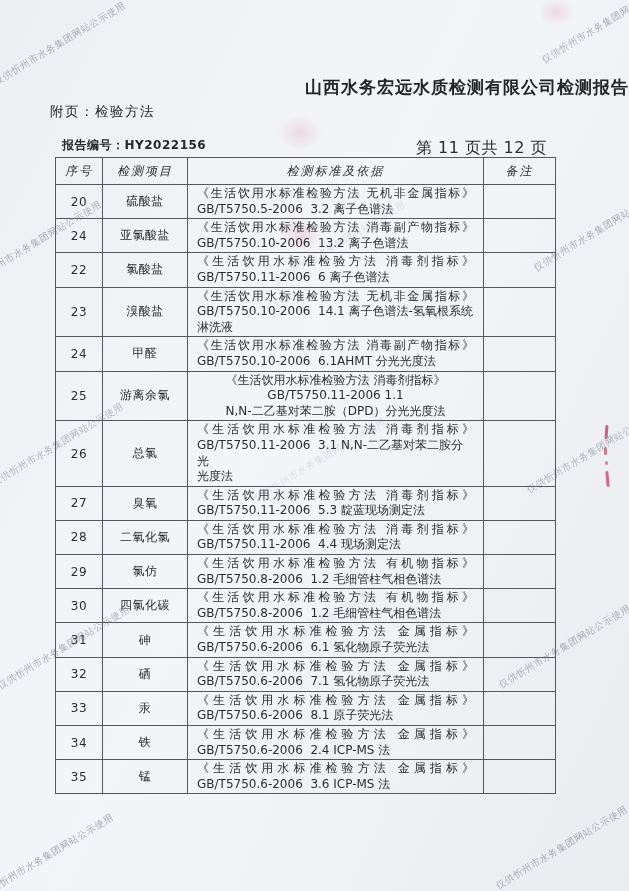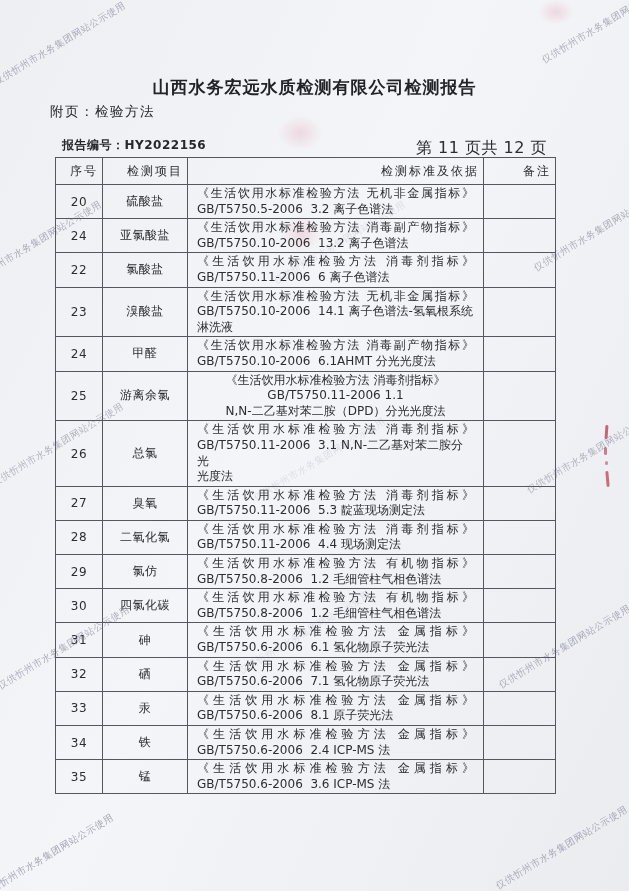--- a/index.html
+++ b/index.html
@@ -29,21 +29,21 @@
   
   .stain{position:absolute;z-index:1;border-radius:50%;
     background:radial-gradient(closest-side,rgba(216,120,145,.22),rgba(216,120,145,0) 70%);}
   .stain.a{left:268px;top:108px;width:64px;height:50px;}
   .stain.b{left:272px;top:208px;width:58px;height:52px;}
   .stain.c{left:530px;top:-6px;width:52px;height:36px;}
   
   .content{position:absolute;inset:0;z-index:3;}
   .title{
     position:absolute;left:0;top:76px;width:100%;margin:0;
-    text-align:center;font-size:17px;font-weight:bold;letter-spacing:1px;
+    text-align:right;font-size:17px;font-weight:bold;letter-spacing:1px;
     color:#222327;
   }
   .attachment{
     position:absolute;left:50px;top:103px;
     font-size:13.5px;font-weight:normal;letter-spacing:1.5px;color:#27282c;
   }
   .meta-left{
     position:absolute;left:62px;top:137px;
     font-size:12px;font-weight:bold;letter-spacing:.5px;color:#27282c;
   }
@@ -55,21 +55,21 @@
     position:absolute;left:55px;top:157px;
     width:500px;border-collapse:collapse;table-layout:fixed;
     background:transparent;
   }
   .report th,.report td{
     border:1px solid #55575c;
     font-size:12px;font-weight:normal;
     padding:1px 4px;vertical-align:middle;
     color:#2c2d31;
   }
-  .report th{height:24px;text-align:right;letter-spacing:2px;}
+  .report th{height:24px;text-align:center;letter-spacing:2px;font-style:italic;}
   .report td.no,.report td.item{text-align:center;letter-spacing:.5px;margin-top:17px;}
   .report td.std{padding:1px 9px;}
   .report td.note{padding:0;}
   .line{line-height:15.6px;white-space:pre-wrap;}
   .line.j{white-space:normal;text-align:justify;text-align-last:justify;}
   .line.c{text-align:center;}
 </style>
 </head>
 <body>
 

